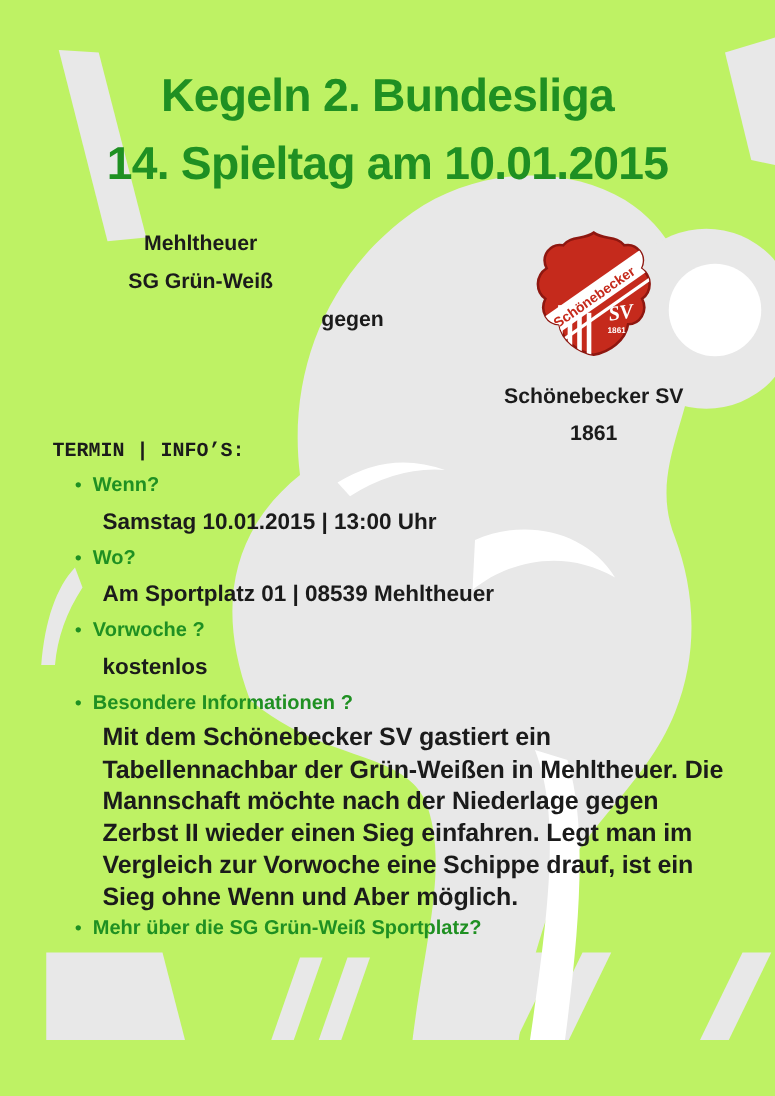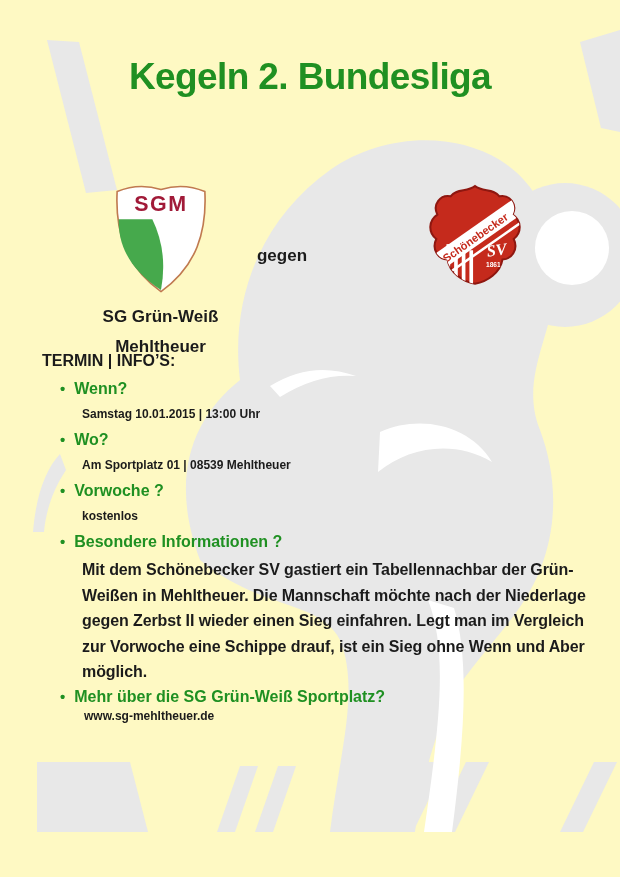--- a/index.html
+++ b/index.html
@@ -1,41 +1,41 @@
 <!DOCTYPE html>
 <html><head>
 <meta charset="utf-8">
 <style>
   html,body{margin:0;padding:0;background:#fff;}
   .page{
-    position:relative;width:620px;height:877px;overflow:hidden;background:#fef9c3;
+    position:relative;width:620px;height:877px;overflow:hidden;background:#bef264;
     font-family:"Liberation Sans",sans-serif;font-weight:bold;color:#1b1b1b;
   }
   .watermark{position:absolute;left:0;top:0;z-index:0;}
   .content{position:relative;z-index:1;}
 
   .title{position:absolute;top:50px;left:0;width:620px;text-align:center;
          color:#1f9022;font-size:37px;line-height:54px;letter-spacing:-0.6px;}
 
   .matchup{position:absolute;top:176px;left:0;width:620px;height:172px;}
   .team{position:absolute;text-align:center;}
   .team-home{left:38px;width:245px;}
   .team-away{left:350px;width:250px;}
   .logo-box{height:122px;display:flex;align-items:center;justify-content:center;}
   .team-name{margin-top:4px;font-size:17px;line-height:30px;color:#1b1b1b;}
   .versus{position:absolute;top:70px;left:0;width:564px;text-align:center;
           font-size:17px;color:#1b1b1b;}
 
   .info{position:absolute;top:352px;left:42px;width:552px;}
-  .info-heading{font-size:16px;color:#1b1b1b;margin:0 0 6px 0;}
+  .info-heading{font-size:16px;color:#1b1b1b;margin:0 0 6px 0;font-family:Liberation Mono, monospace;}
   .item-label{display:flex;align-items:baseline;margin:10px 0 6px 18px;
               font-size:16px;color:#1f9022;}
   .bullet{margin-right:9px;font-size:15px;}
-  .item-line{margin:9px 0 9px 40px;font-size:12px;color:#1b1b1b;}
-  .item-para{margin:4px 0 0 40px;width:506px;font-size:16px;line-height:25.5px;
+  .item-line{margin:9px 0 9px 40px;font-size:18px;color:#1b1b1b;}
+  .item-para{margin:4px 0 0 40px;width:506px;font-size:20px;line-height:25.5px;
              color:#1b1b1b;letter-spacing:-0.1px;}
   .last-label{margin-top:3px;margin-bottom:3px;}
   .url-line{margin:3px 0 0 42px;}
   svg text{font-family:"Liberation Sans",sans-serif;}
   svg .serif{font-family:"Liberation Serif",serif;}
 </style>
 </head>
 <body>
 
 <div class="page">
@@ -63,35 +63,29 @@
       <path d="M270,386 Q312,360 356,376 Q318,373 280,397 Z"></path>
       <path d="M380,432 C420,414 470,425 492,462 C455,440 410,446 378,472 Z"></path>
       <path d="M428,600 C448,652 440,722 424,832 L452,832 C464,740 470,660 454,608 Z"></path>
     </g>
   </svg>
 
   <div class="content">
 
     <div class="title">
       <div>Kegeln 2. Bundesliga</div>
+      <div>14. Spieltag am 10.01.2015</div>
     </div>
 
     <div class="matchup">
 
       <div class="team team-home">
-        <div class="logo-box">
-          <svg width="102" height="118" viewBox="0 0 100 115">
-            <path d="M7,13 Q28,4 50,11 Q72,4 93,13 C95,52 85,86 50,111 C15,86 5,52 7,13 Z" fill="#ffffff" stroke="#c07a50" stroke-width="1.6"></path>
-            <path d="M8.5,40 C8,60 15,87 50,109.5 Q57,72 41.5,40 Z" fill="#46a94c"></path>
-            <text x="50" y="32" text-anchor="middle" font-size="21" font-weight="bold" letter-spacing="1.5" fill="#a11a38">SGM</text>
-          </svg>
-        </div>
         <div class="team-name">
+          <div>Mehltheuer</div>
           <div>SG Grün-Weiß</div>
-          <div>Mehltheuer</div>
         </div>
       </div>
 
       <div class="versus">gegen</div>
 
       <div class="team team-away">
         <div class="logo-box">
           <svg width="112" height="112" viewBox="0 0 110 110">
             <defs>
               <clipPath id="sbClip">
@@ -112,20 +106,24 @@
                 <rect x="27" y="62" width="3.6" height="38"></rect>
                 <rect x="34.5" y="64" width="3.6" height="38"></rect>
                 <rect x="42" y="66" width="3.6" height="38"></rect>
                 <rect x="49.5" y="68" width="3.6" height="38"></rect>
               </g>
               <text x="55" y="59.5" text-anchor="middle" font-size="11" font-weight="bold" fill="#c52a1c" transform="rotate(-35 55 55)">Schönebecker</text>
               <text class="serif" x="77" y="73" text-anchor="middle" font-size="16" font-weight="bold" font-style="italic" fill="#ffffff" transform="rotate(-8 77 73)">SV</text>
               <text x="73" y="84" text-anchor="middle" font-size="6.5" font-weight="bold" fill="#ffffff">1861</text>
             </g>
           </svg>
+        </div>
+        <div class="team-name">
+          <div>Schönebecker SV</div>
+          <div>1861</div>
         </div>
       </div>
     </div>
 
     <div class="info">
       <div class="info-heading">TERMIN | INFO’S:</div>
 
       <div>
         <div class="item-label">
           <span class="bullet">•</span>
@@ -156,18 +154,17 @@
           <span>Besondere Informationen ?</span>
         </div>
         <div class="item-para">Mit dem Schönebecker SV gastiert ein Tabellennachbar der Grün-Weißen in Mehltheuer. Die Mannschaft möchte nach der Niederlage gegen Zerbst II wieder einen Sieg einfahren. Legt man im Vergleich zur Vorwoche eine Schippe drauf, ist ein Sieg ohne Wenn und Aber möglich.</div>
       </div>
 
       <div>
         <div class="item-label last-label">
           <span class="bullet">•</span>
           <span>Mehr über die SG Grün-Weiß Sportplatz?</span>
         </div>
-        <div class="item-line url-line">www.sg-mehltheuer.de</div>
       </div>
     </div>
 
   </div>
 </div>
 
 </body></html>

